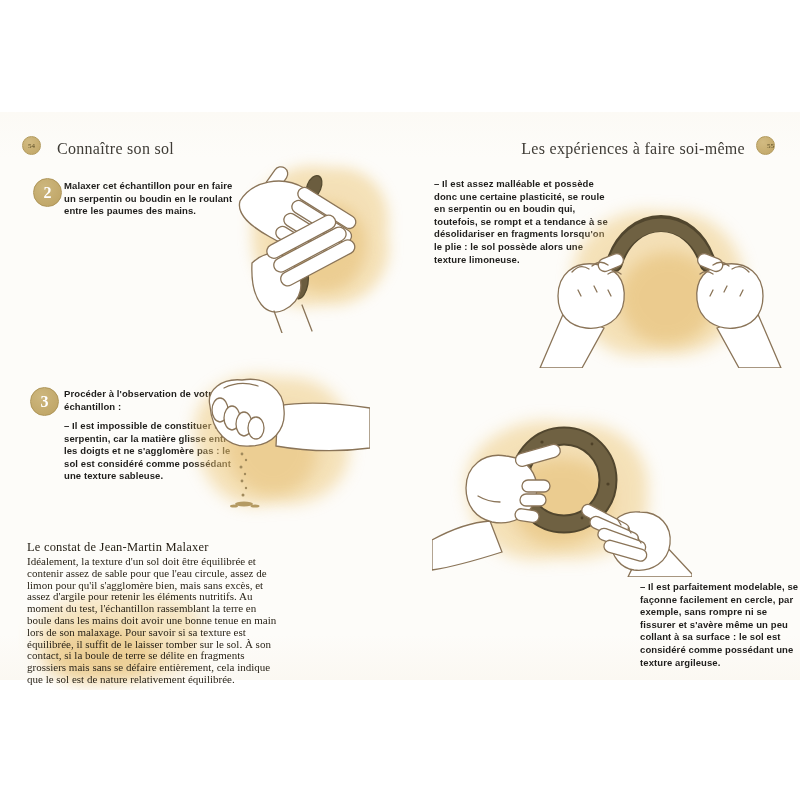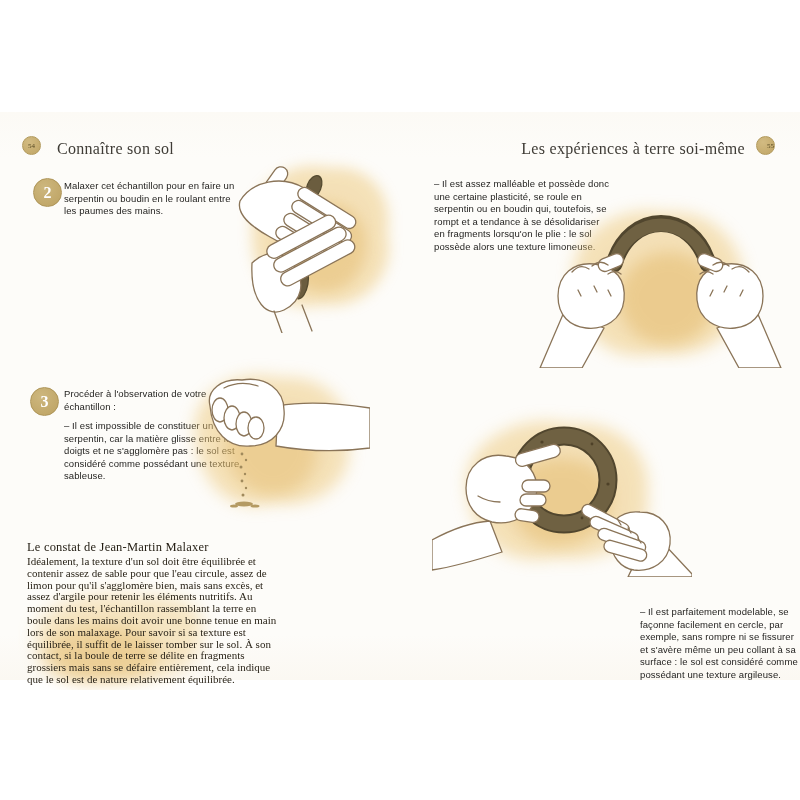--- a/index.html
+++ b/index.html
@@ -14,42 +14,42 @@
               font-family:"Liberation Serif",serif;font-size:7px;color:#574a24;}
   .running-head{position:absolute;font-family:"Liberation Serif",serif;font-size:16px;
                 color:#3f3c36;letter-spacing:.3px;}
   
   .step-circle{position:absolute;width:27px;height:27px;border-radius:50%;
                background:radial-gradient(circle at 38% 32%,#cdb77e,#bda262);
                border:1px solid #ae9558;color:#ffffff;display:flex;align-items:center;
                justify-content:center;font-family:"Liberation Serif",serif;
                font-size:16px;font-weight:bold;}
   
-  .instr{position:absolute;font-family:"Liberation Sans",sans-serif;font-weight:normal;
+  .instr{position:absolute;font-family:"Liberation Sans",sans-serif;font-weight:bold;
          font-size:9.5px;line-height:12.6px;color:#1e1d1b;letter-spacing:.1px;}
   
   .callout-title{position:absolute;font-family:"Liberation Serif",serif;font-size:12.5px;
                  color:#221c12;letter-spacing:.2px;}
   .callout-body{position:absolute;font-family:"Liberation Serif",serif;font-size:11px;
                 line-height:11.8px;color:#2a2419;}
   .illo{position:absolute;}
   .z0{z-index:0}.z1{z-index:1}
 </style>
 </head>
 <body>
 
 <div class="canvas">
   <div class="spread"></div>
 
   <div class="page-badge" style="left:22px;top:136px;">
     <span>54</span>
   </div>
   <div class="running-head" style="left:57px;top:140px;">Connaître son sol</div>
 
-  <div class="running-head" style="left:430px;top:140px;width:315px;text-align:right;">Les expériences à terre soi-même</div>
+  <div class="running-head" style="left:430px;top:140px;width:315px;text-align:right;">Les expériences à faire soi-même</div>
   <div class="page-badge" style="left:756px;top:136px;justify-content:flex-end;">
     <span>55</span>
   </div>
 
   <div class="step-circle" style="left:33px;top:178px;">
     <span>2</span>
   </div>
   <div class="instr" style="left:64px;top:180px;width:176px;">Malaxer cet échantillon pour en faire un serpentin ou boudin en le roulant entre les paumes des mains.</div>
 
   <svg class="illo" style="left:222px;top:133px;" width="190" height="200" viewBox="0 0 190 200">
@@ -198,14 +198,14 @@
       <path d="M196,185 C204,166 216,156 232,152 L260,182 L260,185 Z"></path>
       <path d="M178,150 C174,132 188,118 208,120 C228,120 240,134 238,152 C236,170 220,180 202,178 C188,176 180,164 178,150 Z"></path>
       <rect x="150" y="112" width="52" height="12" rx="6" transform="rotate(28 155 118)"></rect>
       <rect x="158" y="124" width="52" height="12" rx="6" transform="rotate(24 163 130)"></rect>
       <rect x="166" y="136" width="50" height="12" rx="6" transform="rotate(20 171 142)"></rect>
       <rect x="172" y="148" width="44" height="12" rx="6" transform="rotate(16 177 154)"></rect>
       <path d="M186,128 l3,5 M196,136 l3,5 M206,146 l3,5" fill="none"></path>
     </g>
   </svg>
 
-  <div class="instr" style="left:640px;top:606px;width:160px;">– Il est parfaitement modelable, se façonne facilement en cercle, par exemple, sans rompre ni se fissurer et s'avère même un peu collant à sa surface : le sol est considéré comme possédant une texture argileuse.</div>
+  <div class="instr" style="left:640px;top:581px;width:160px;">– Il est parfaitement modelable, se façonne facilement en cercle, par exemple, sans rompre ni se fissurer et s'avère même un peu collant à sa surface : le sol est considéré comme possédant une texture argileuse.</div>
 </div>
 
 </body></html>

